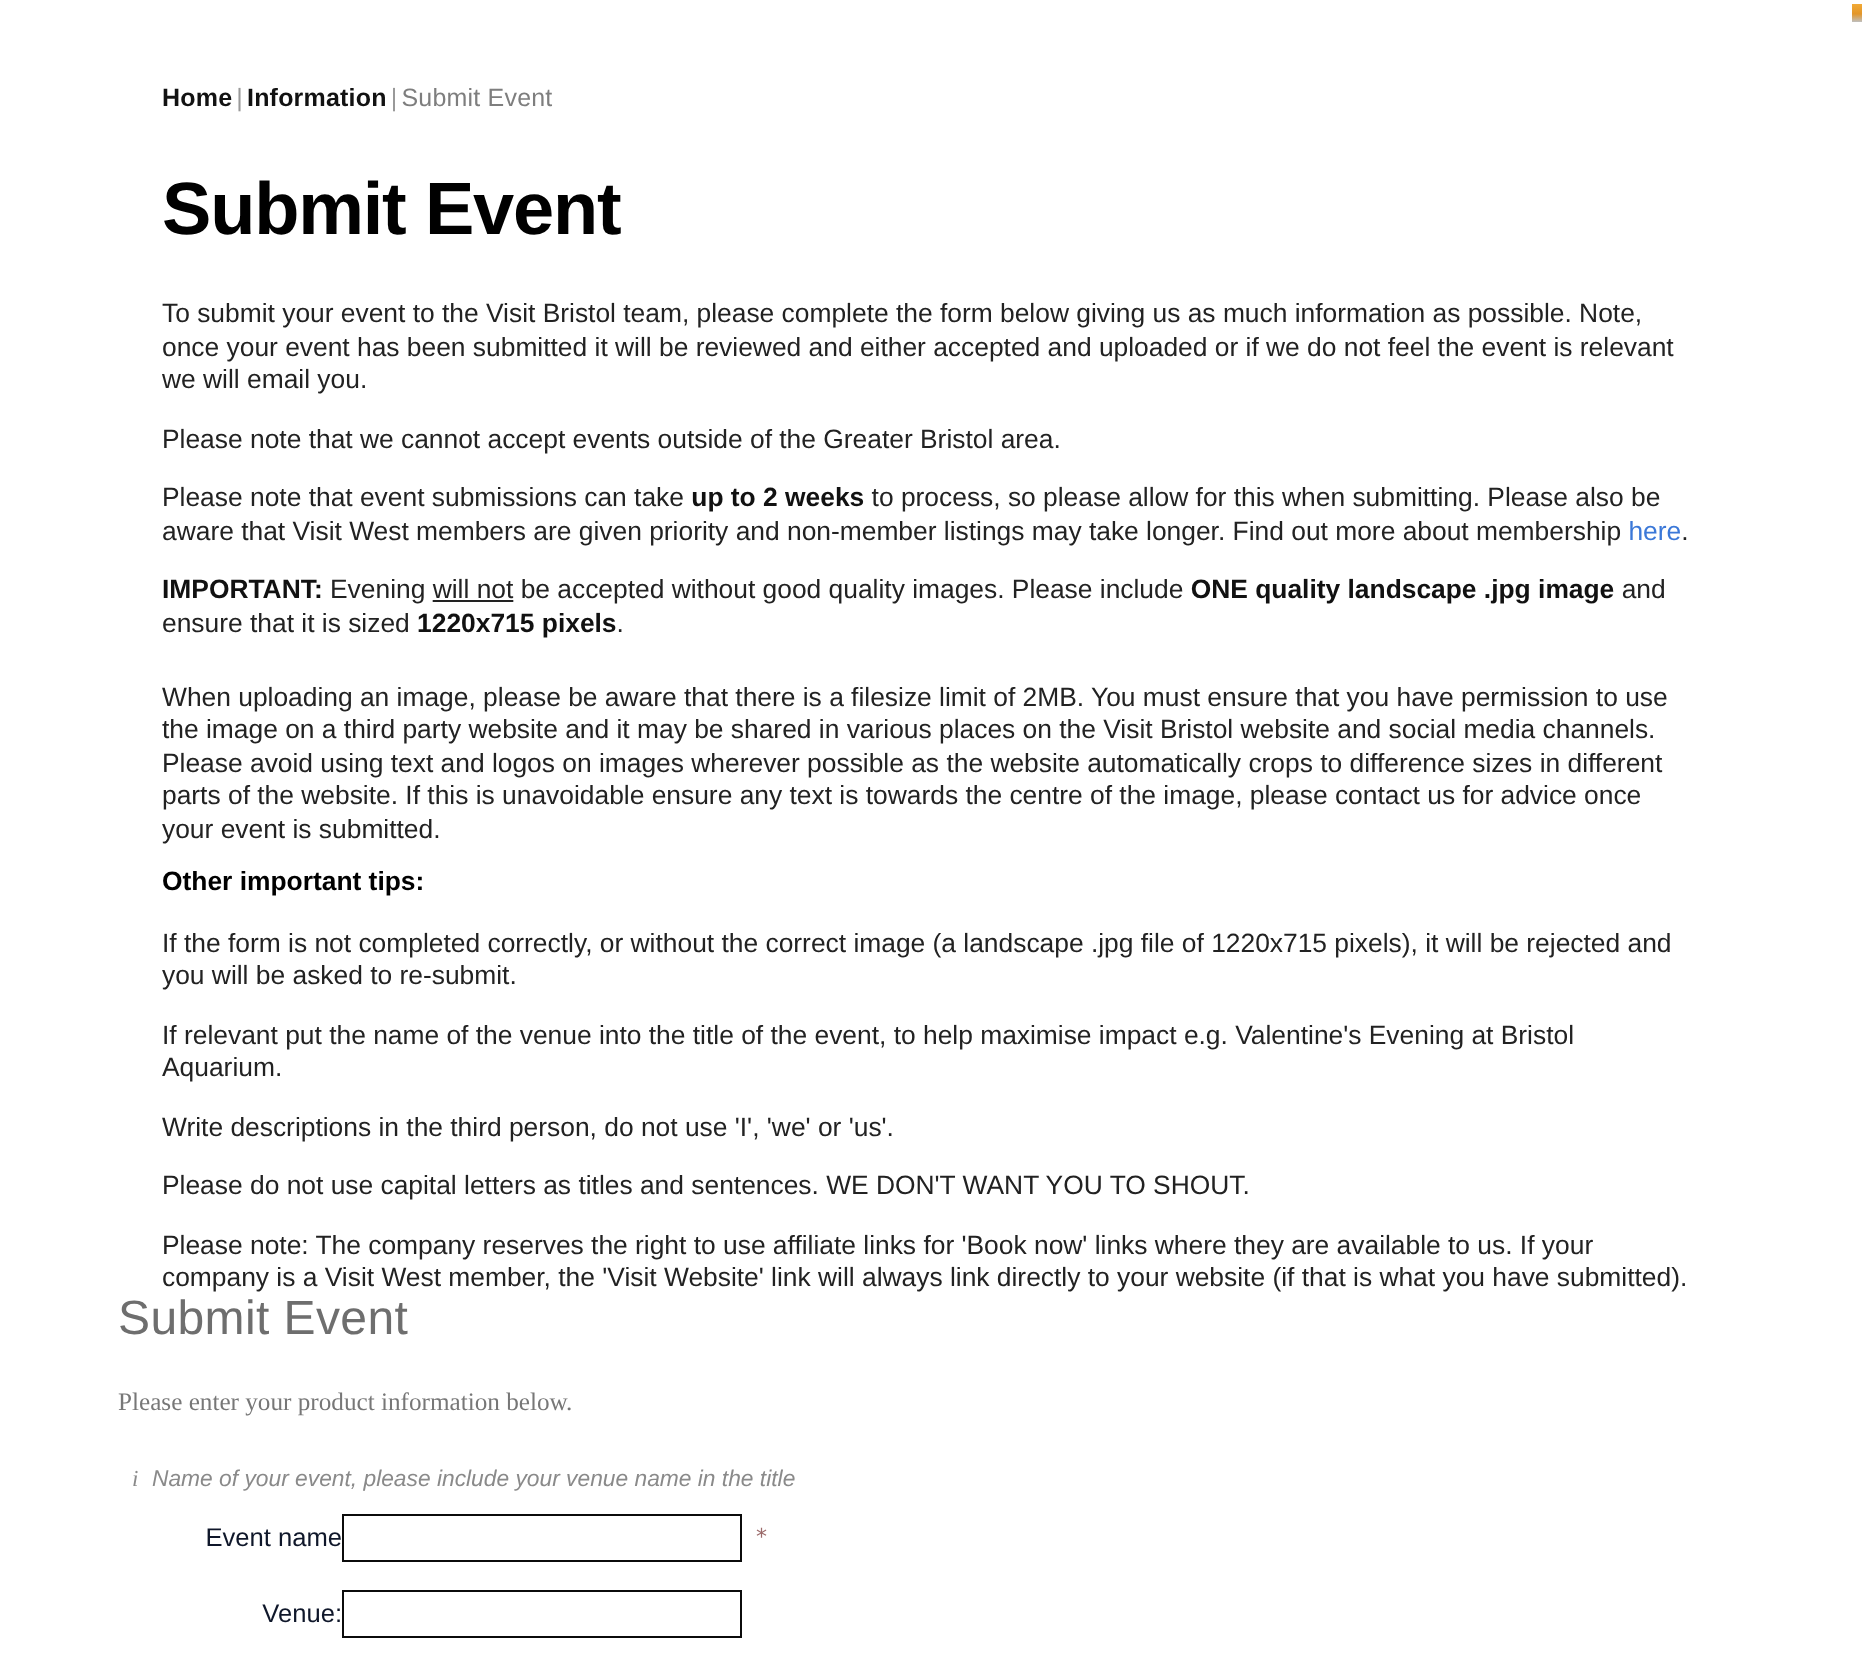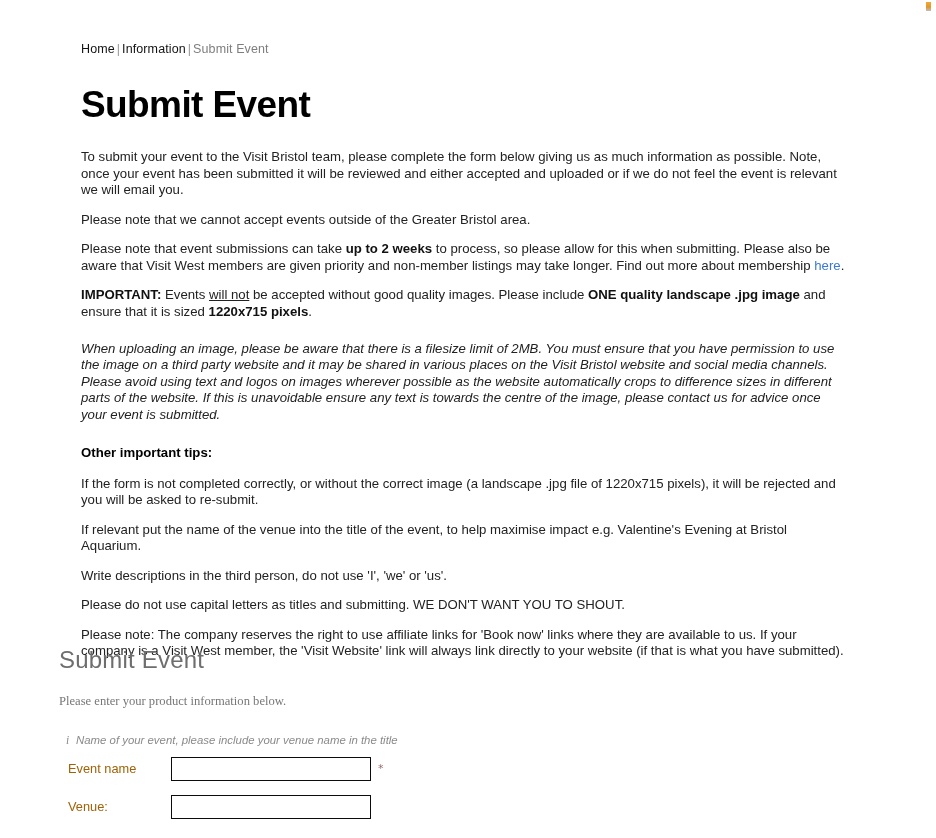--- a/index.html
+++ b/index.html
@@ -39,21 +39,21 @@
   .breadcrumb {
     font-size: 12.5px;
     line-height: 16px;
     color: #7e7e7e;
     margin-bottom: 28px;
     letter-spacing: .1px;
   }
   .breadcrumb a,
   .breadcrumb span.crumb-strong {
     color: #121212;
-    font-weight: 400;
+    font-weight: 700;
     text-decoration: none;
   }
   .breadcrumb .sep {
     color: #999;
     font-weight: 400;
     padding: 0 2px;
   }
   .breadcrumb .crumb-current { color: #7e7e7e; font-weight: 400; }
 
   h1.page-title {
@@ -65,23 +65,22 @@
     color: #000;
   }
 
   .article p {
     font-size: 13.2px;
     line-height: 16.5px;
     margin: 0 0 13px 0;
     color: #222;
   }
   .article p.italic-note {
-    font-style: italic;
     margin-top: 21px;
-    margin-bottom: 22px;
+    margin-bottom: 10px;
     line-height: 16.4px;
   }
   .article p b, .article p strong { font-weight: 700; color: #111; }
   .article p u { text-decoration: underline; }
   .article a.inline-link {
     color: #3b78d8;
     text-decoration: none;
   }
   .article p.subhead {
     font-weight: 700;
@@ -137,23 +136,24 @@
   .field-row {
     display: flex;
     align-items: center;
     min-height: 31px;
     margin-bottom: 0px;
   }
   .field-label {
     width: 112px;
     flex: 0 0 112px;
     font-size: 12.8px;
-    color: #a16207;
+    color: #0f172a;
     font-family: "Liberation Sans", sans-serif;
     padding-left: 9px;
+    text-align: right;
   }
   .field-input {
     width: 200px;
     height: 24px;
     border: 1.5px solid #0b0b0b;
     background: #ffffff;
     outline: none;
     font-size: 12px;
     padding: 2px 4px;
     font-family: "Liberation Sans", sans-serif;
@@ -180,35 +180,35 @@
   </div>
 
   <h1 class="page-title">Submit Event</h1>
 
   <p>To submit your event to the Visit Bristol team, please complete the form below giving us as much information as possible. Note, once your event has been submitted it will be reviewed and either accepted and uploaded or if we do not feel the event is relevant we will email you.</p>
 
   <p>Please note that we cannot accept events outside of the Greater Bristol area.</p>
 
   <p><span>Please note that event submissions can take </span><b>up to 2 weeks</b><span> to process, so please allow for this when submitting. Please also be aware that Visit West members are given priority and non-member listings may take longer. Find out more about membership </span><a class="inline-link" href="#">here</a><span>.</span></p>
 
-  <p><b>IMPORTANT:</b><span> Events </span><u>will not</u><span> be accepted without good quality images. Please include </span><b>ONE quality landscape .jpg image</b><span> and ensure that it is sized </span><b>1220x715 pixels</b><span>.</span></p>
+  <p><b>IMPORTANT:</b><span> Evening </span><u>will not</u><span> be accepted without good quality images. Please include </span><b>ONE quality landscape .jpg image</b><span> and ensure that it is sized </span><b>1220x715 pixels</b><span>.</span></p>
 
   <p class="italic-note">When uploading an image, please be aware that there is a filesize limit of 2MB. You must ensure that you have permission to use the image on a third party website and it may be shared in various places on the Visit Bristol website and social media channels. Please avoid using text and logos on images wherever possible as the website automatically crops to difference sizes in different parts of the website. If this is unavoidable ensure any text is towards the centre of the image, please contact us for advice once your event is submitted.</p>
 
   <p class="subhead">Other important tips:</p>
 
   <p>If the form is not completed correctly, or without the correct image (a landscape .jpg file of 1220x715 pixels), it will be rejected and you will be asked to re-submit.</p>
 
 
 
   <p>If relevant put the name of the venue into the title of the event, to help maximise impact e.g. Valentine's Evening at Bristol Aquarium.</p>
 
   <p>Write descriptions in the third person, do not use 'I', 'we' or 'us'.</p>
 
-  <p>Please do not use capital letters as titles and submitting. WE DON'T WANT YOU TO SHOUT.</p>
+  <p>Please do not use capital letters as titles and sentences. WE DON'T WANT YOU TO SHOUT.</p>
 
   <p>Please note: The company reserves the right to use affiliate links for 'Book now' links where they are available to us. If your company is a Visit West member, the 'Visit Website' link will always link directly to your website (if that is what you have submitted).</p>
 
 </div>
 
 <div class="form-section">
 
   <h2 class="form-title">Submit Event</h2>
 
   <div class="form-intro">Please enter your product information below.</div>

